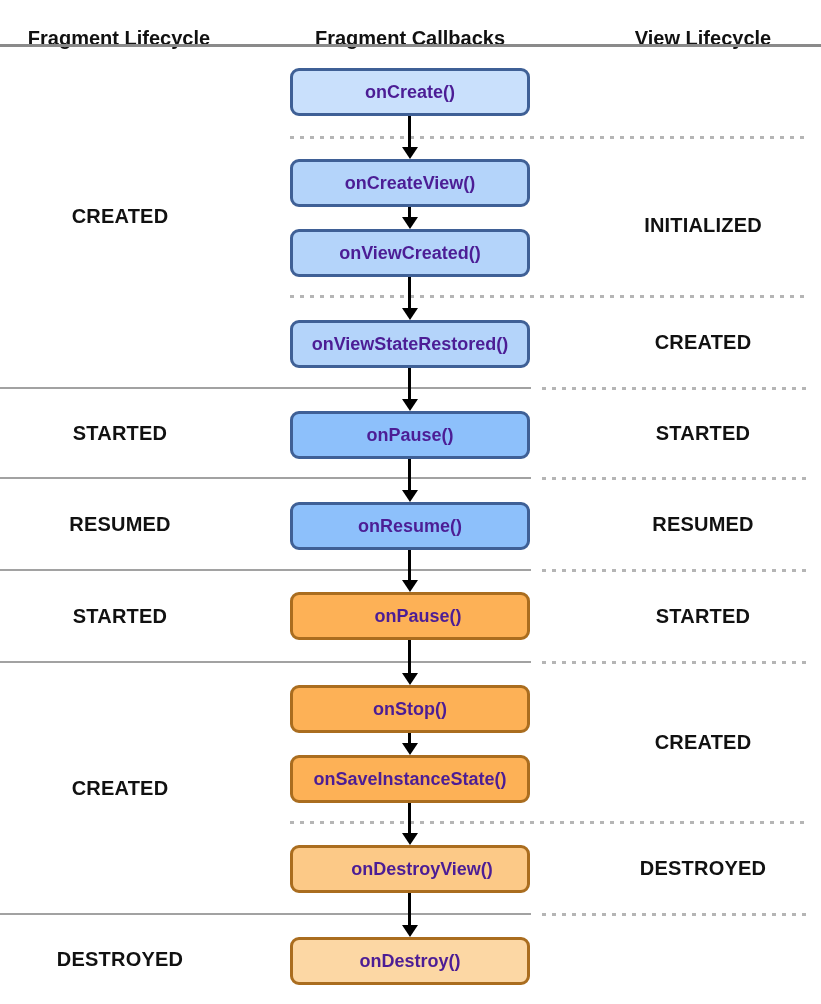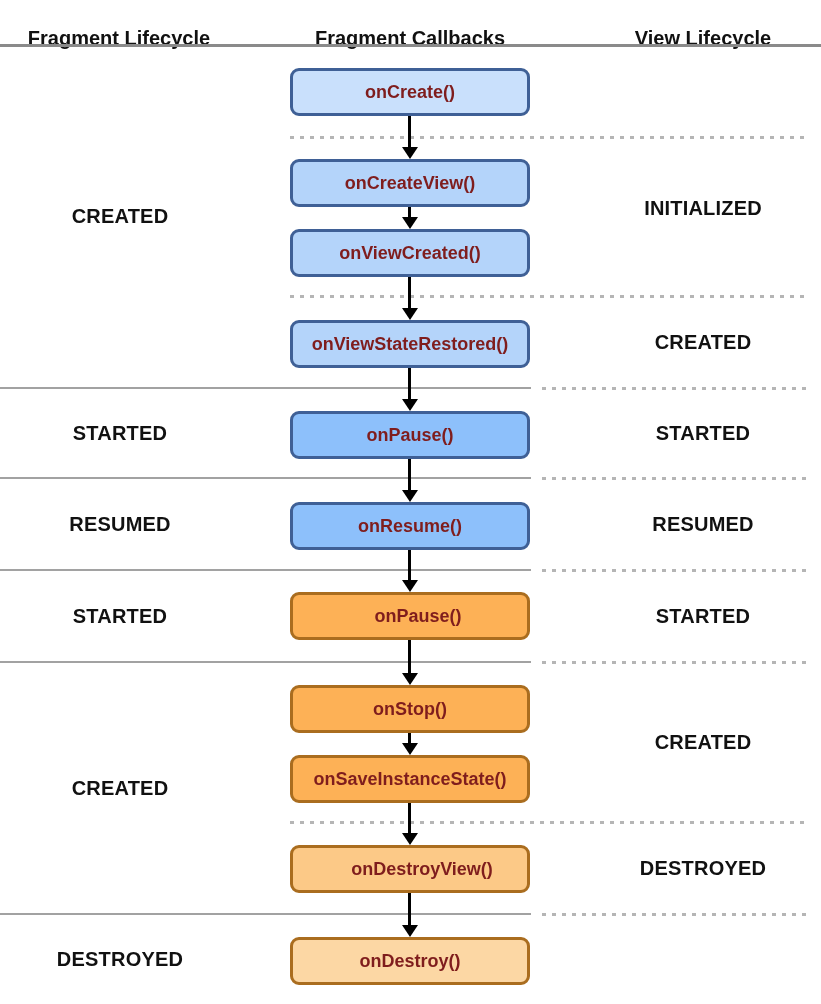--- a/index.html
+++ b/index.html
@@ -10,21 +10,21 @@
     position:absolute;top:27px;transform:translateX(-50%);
     font-size:20px;font-weight:bold;color:#111;white-space:nowrap;
   }
   .sep-solid{position:absolute;height:2px;}
   .sep-dash{position:absolute;height:3px;}
 
   .cb-box{
     position:absolute;left:290px;width:240px;height:48px;
     border:3px solid;border-radius:9px;box-sizing:border-box;
     display:flex;align-items:center;justify-content:center;
-    font-size:18px;font-weight:bold;color:#7f1d1d;
+    font-size:18px;font-weight:bold;color:#4c1d95;
   }
   .state{
     position:absolute;transform:translate(-50%,-50%);
     font-size:20px;font-weight:bold;color:#111;white-space:nowrap;letter-spacing:.2px;text-align:right;
   }
   .arrow-line{position:absolute;left:408px;width:3px;background:#000;}
   .arrow-head{
     position:absolute;left:402px;width:0;height:0;
     border-left:8px solid transparent;border-right:8px solid transparent;
     border-top:12px solid #000;
@@ -104,21 +104,21 @@
       </div>
       <div class="cb-box" style="top: 937px; background: rgb(252, 215, 164); border-color: rgb(170, 109, 31);">
         <span>onDestroy()</span>
       </div>
       <div class="state" style="left: 120px; top: 216px;">CREATED</div>
       <div class="state" style="left: 120px; top: 433px;">STARTED</div>
       <div class="state" style="left: 120px; top: 524px;">RESUMED</div>
       <div class="state" style="left: 120px; top: 616px;">STARTED</div>
       <div class="state" style="left: 120px; top: 788px;">CREATED</div>
       <div class="state" style="left: 120px; top: 959px;">DESTROYED</div>
-      <div class="state" style="left: 703px; top: 208px;">INITIALIZED</div>
+      <div class="state" style="left: 703px; top: 225px;">INITIALIZED</div>
       <div class="state" style="left: 703px; top: 342px;">CREATED</div>
       <div class="state" style="left: 703px; top: 433px;">STARTED</div>
       <div class="state" style="left: 703px; top: 524px;">RESUMED</div>
       <div class="state" style="left: 703px; top: 616px;">STARTED</div>
       <div class="state" style="left: 703px; top: 742px;">CREATED</div>
       <div class="state" style="left: 703px; top: 868px;">DESTROYED</div>
     </div>
 </div>
 
 </body></html>

